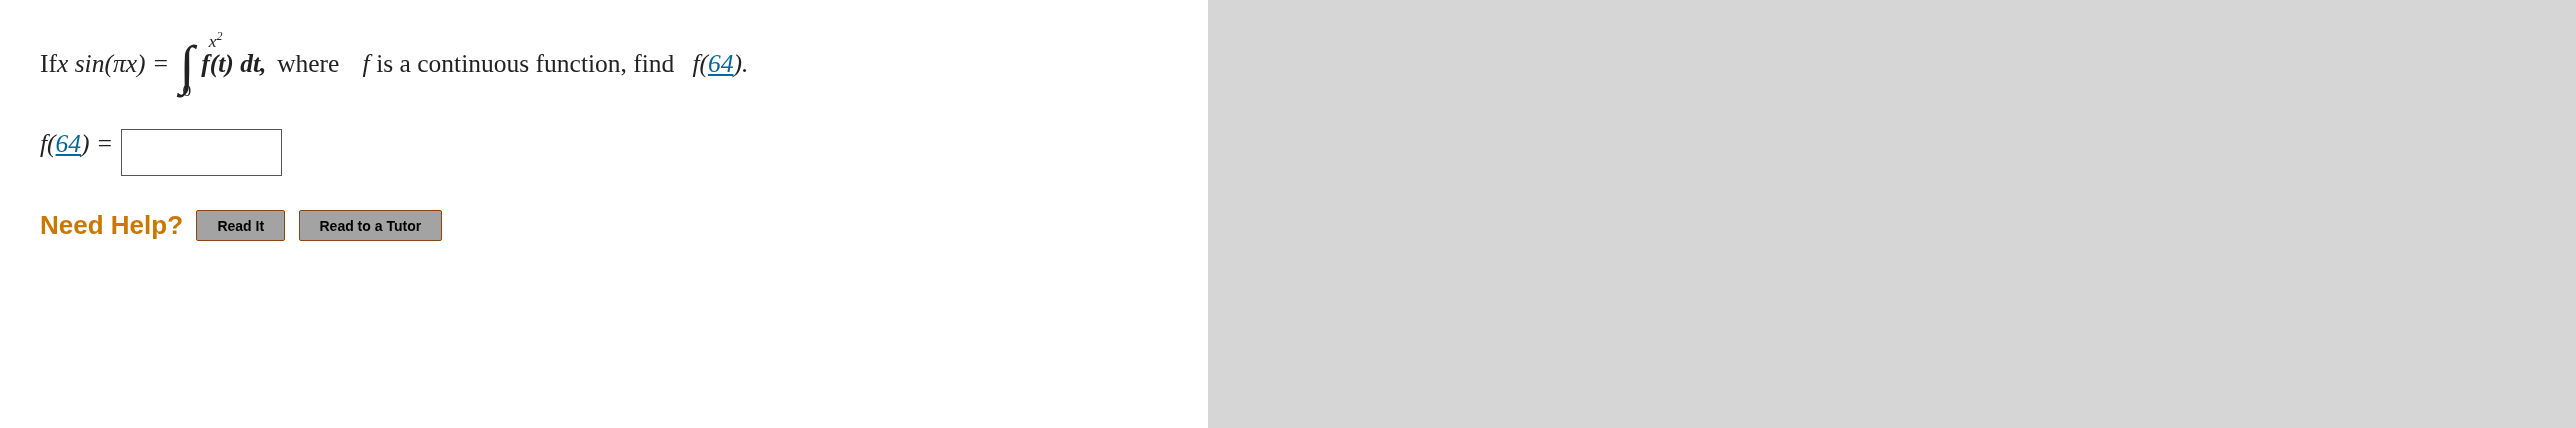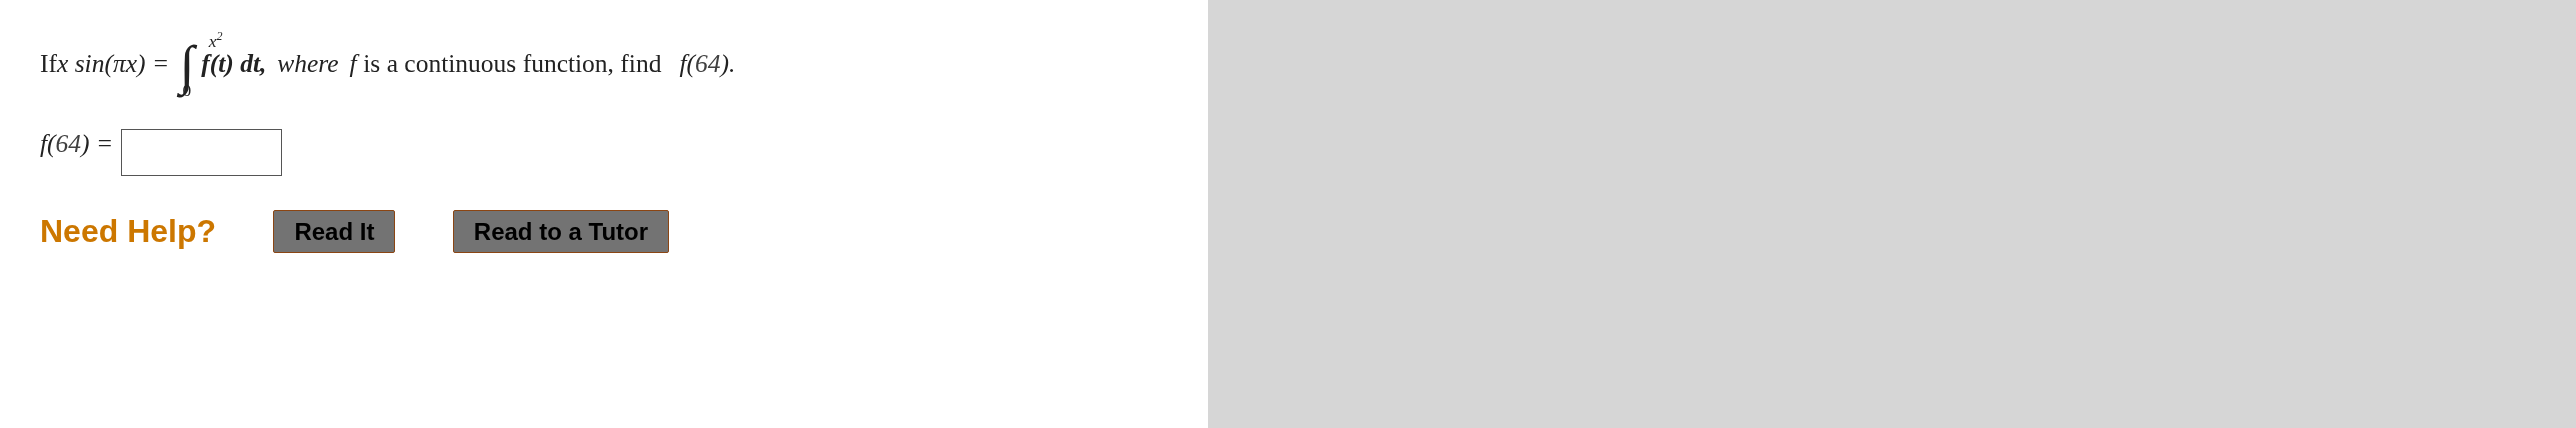--- a/index.html
+++ b/index.html
@@ -57,41 +57,41 @@
     }
 
     .help-row {
       display: flex;
       align-items: center;
       gap: 13.4px;
       margin-top: 6.7px;
     }
 
     .need-help-text {
-      font-size: 32px;
+      font-size: 26px;
       font-weight: bold;
       color: #cc7700;
       font-family: Arial, sans-serif;
     }
 
     .help-button {
       border: 1.3px solid #8B4513;
-      background-color: #737373;
+      background-color: #a3a3a3;
       color: #000;
-      font-size: 24px;
+      font-size: 14px;
       font-weight: bold;
       padding: 6.7px 20px;
       cursor: pointer;
       font-family: Arial, sans-serif;
       border-radius: 2px;
-      margin-left: 44px;
     }
 
     .red-text {
-      color: #404040;
+      color: #0369a1;
+      text-decoration: underline;
     }
 
     .math-italic {
       font-style: italic;
     }
   </style>
 </head>
 <body>
 
 <div class="main-container">
@@ -100,21 +100,21 @@
     <span style="margin-right: 0;">If</span>
     <span class="math-italic" style="margin-right: 10.7px;">x sin(πx) =</span>
 
     <span style="font-size: 54px; line-height: 0.8; font-style: normal; display: inline-flex; flex-direction: column; align-items: flex-start; position: relative; margin-right: 1.3px;">
       <span style="font-size: 17.4px; font-style: italic; position: relative; left: 29px; top: 2.7px; line-height: 1;">x<sup style="font-size:12px;">2</sup></span>
       <span style="font-size: 54px; line-height: 0.7; font-style: normal;">∫</span>
       <span style="font-size: 17.4px; font-style: normal; position: relative; left: 2.7px; bottom: 2.7px; line-height: 1;">0</span>
     </span>
 
     <span class="math-italic" style="margin-left: 5.4px; margin-right: 10.7px; font-weight: bold;">f(t) dt,</span>
-    <span style="margin-right: 11px; font-style: italic;">where</span>
+    <span style="margin-right: 23px;">where</span>
     <span class="math-italic" style="margin-right: 6.7px;">f</span>
     <span style="margin-right: 18px;">is a continuous function, find</span>
     <span class="math-italic">f(<span class="red-text">64</span>).</span>
   </div>
 
   <div class="answer-row">
     <span class="math-italic">f(<span class="red-text">64</span>) =</span>
     <input type="text" class="answer-box" value="" placeholder="" style="">
   </div>
 

